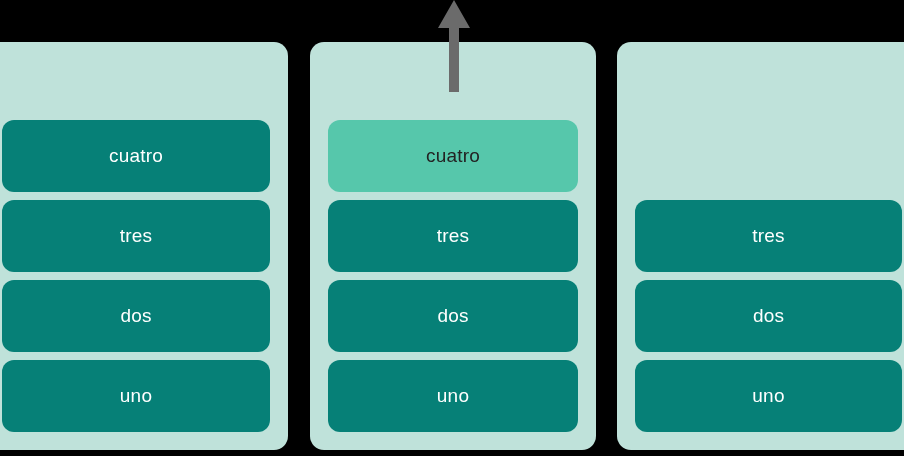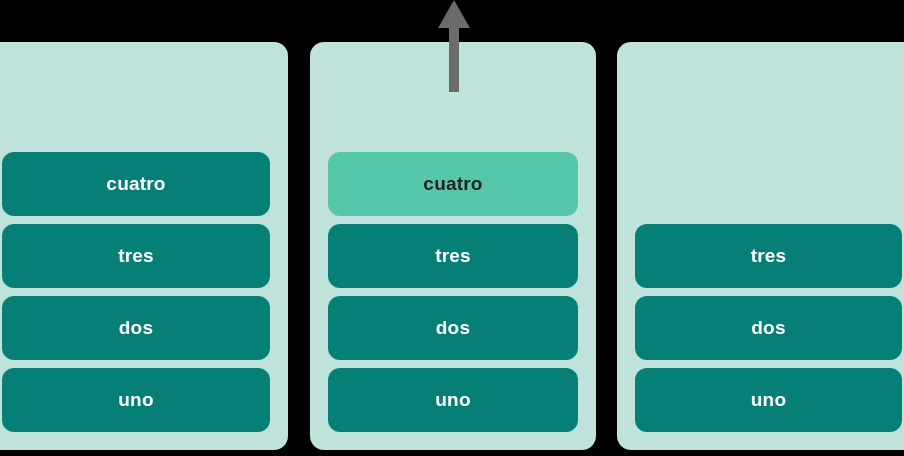--- a/index.html
+++ b/index.html
@@ -52,29 +52,29 @@
     left: 18px;
     right: 18px;
     bottom: 18px;
     display: flex;
     flex-direction: column-reverse;
     gap: 8px;
   }
 
   
   .card {
-    height: 64px;
+    height: 72px;
     border-radius: 12px;
     background: #068077;
     color: #ffffff;
     display: flex;
     align-items: center;
     justify-content: center;
     font-size: 19px;
-    font-weight: bold;
+    font-weight: normal;
     letter-spacing: 0.2px;
     box-sizing: border-box;
     user-select: none;
   }
   .card.highlight {
     background: #56c7ab;
     color: #232323;
   }
 
   

